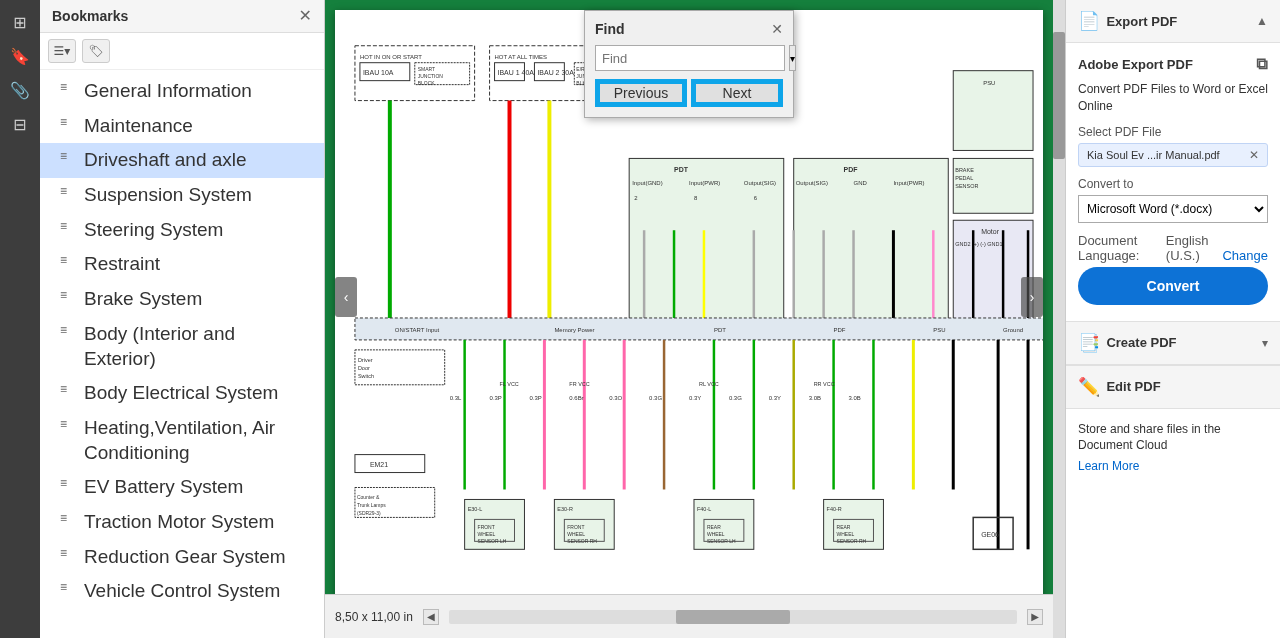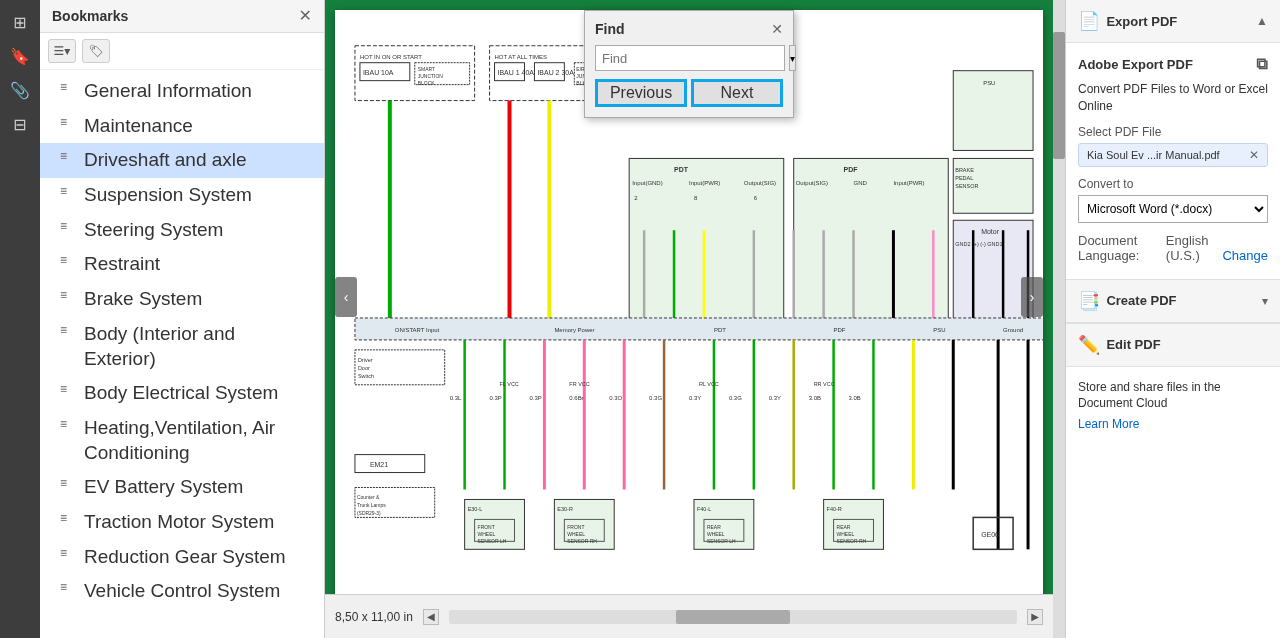--- a/index.html
+++ b/index.html
@@ -246,23 +246,23 @@
       font-size: 10px;
     }
     .find-nav-row {
       display: flex;
       gap: 4px;
     }
     .find-nav-btn {
       flex: 1;
       height: 28px;
       background: #e0e0e0;
-      border: 3px solid #0ea5e9;
-      cursor: pointer;
-      font-size: 16px;
+      border: 5px solid #0ea5e9;
+      cursor: pointer;
+      font-size: 14px;
       color: #333;
     }
 
     
     .right-panel {
       width: 215px;
       background: #fff;
       border-left: 1px solid #ccc;
       display: flex;
       flex-direction: column;
@@ -718,20 +718,21 @@
         <span class="file-chip-name">Kia Soul Ev ...ir Manual.pdf</span>
         <span class="file-chip-close">✕</span>
       </div>
       <div class="convert-to-label">Convert to</div>
       <select class="convert-select"><option>Microsoft Word (*.docx)</option><option>Microsoft Excel (*.xlsx)</option><option>Rich Text Format (*.rtf)</option></select>
       <div class="doc-lang-row">
         <span>Document Language:</span>
         <span>English (U.S.)</span>
         <a class="lang-change-link">Change</a>
       </div>
+      <button class="convert-btn">Convert</button>
     </div>
   </div>
 
   <div class="right-section">
     <div class="create-pdf-header">
       <span class="right-section-title">
         <span style="color:#cc3300; font-size:18px;">📑</span>
         <span>Create PDF</span>
       </span>
       <span class="chevron-icon">▾</span>

